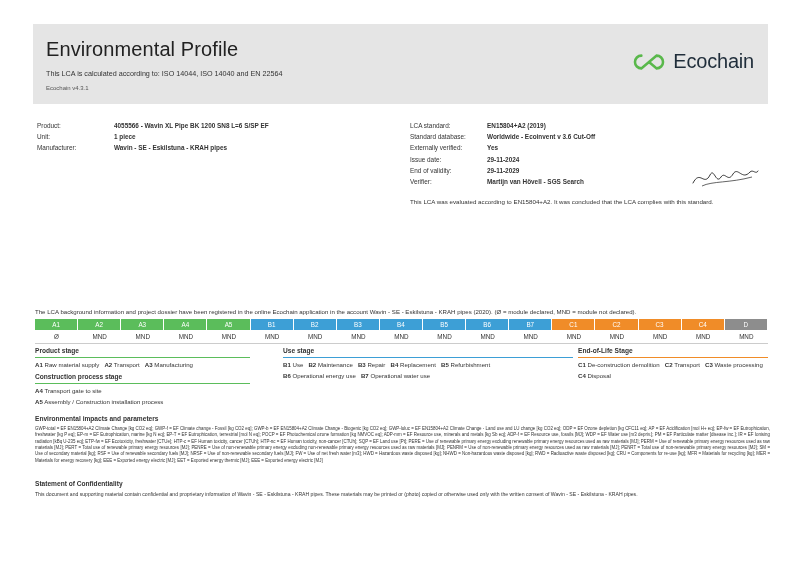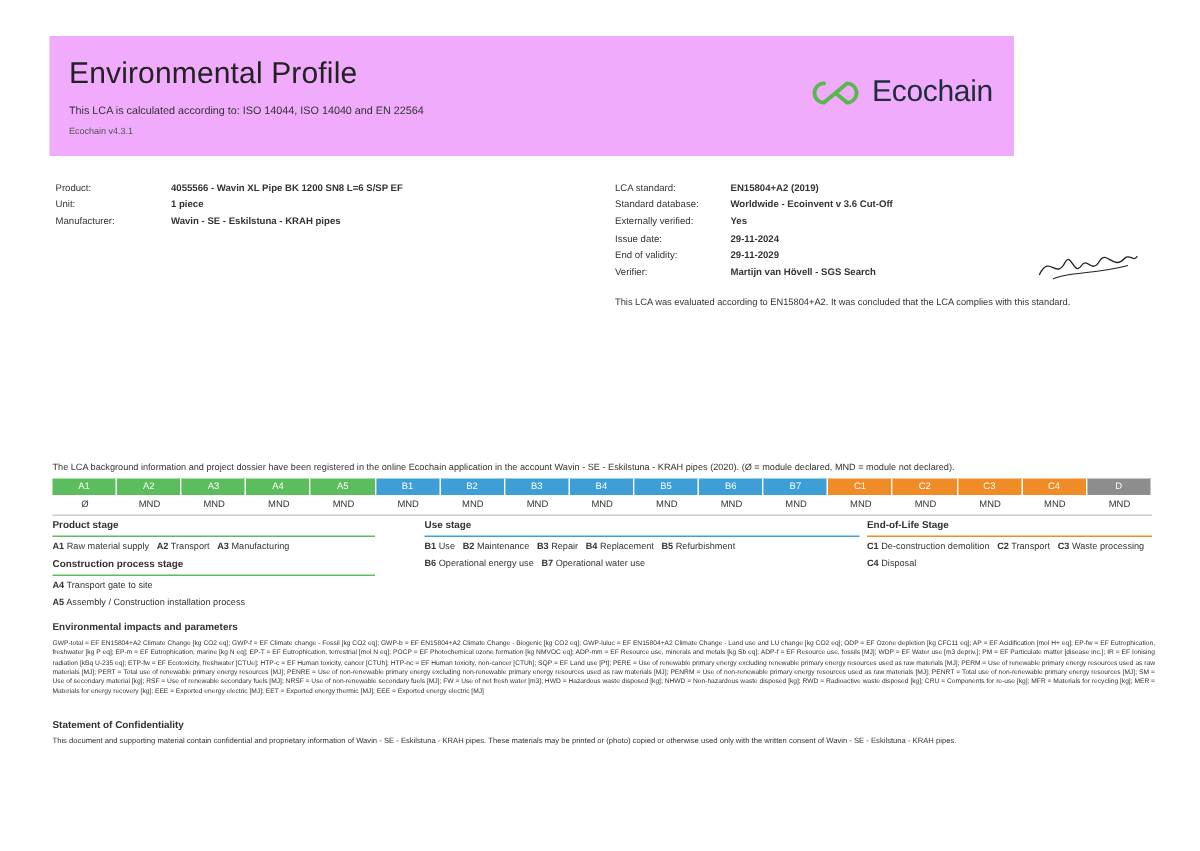--- a/index.html
+++ b/index.html
@@ -19,23 +19,23 @@
     width: 800px;
     height: 567px;
     background: #ffffff;
   }
 
   
   .header {
     position: absolute;
     left: 33px;
     top: 24px;
-    width: 643px;
+    width: 735px;
     height: 80px;
-    background: #f0abfc;
+    background: #e5e5e5;
   }
   .header-title {
     position: absolute;
     left: 13px;
     top: 14px;
     font-size: 20px;
     font-weight: normal;
     color: #222222;
     letter-spacing: 0.1px;
   }

